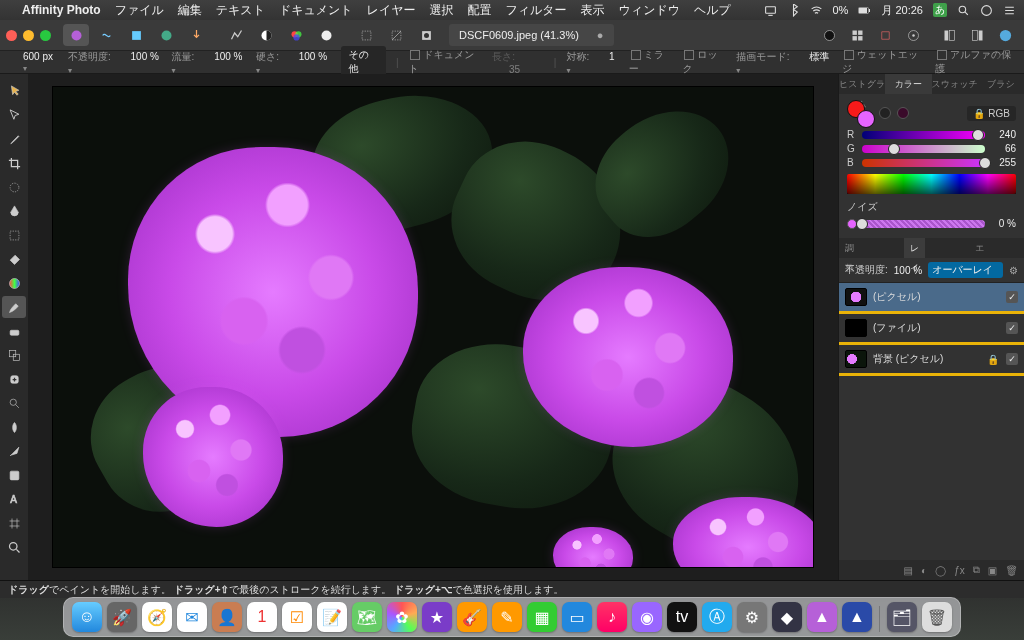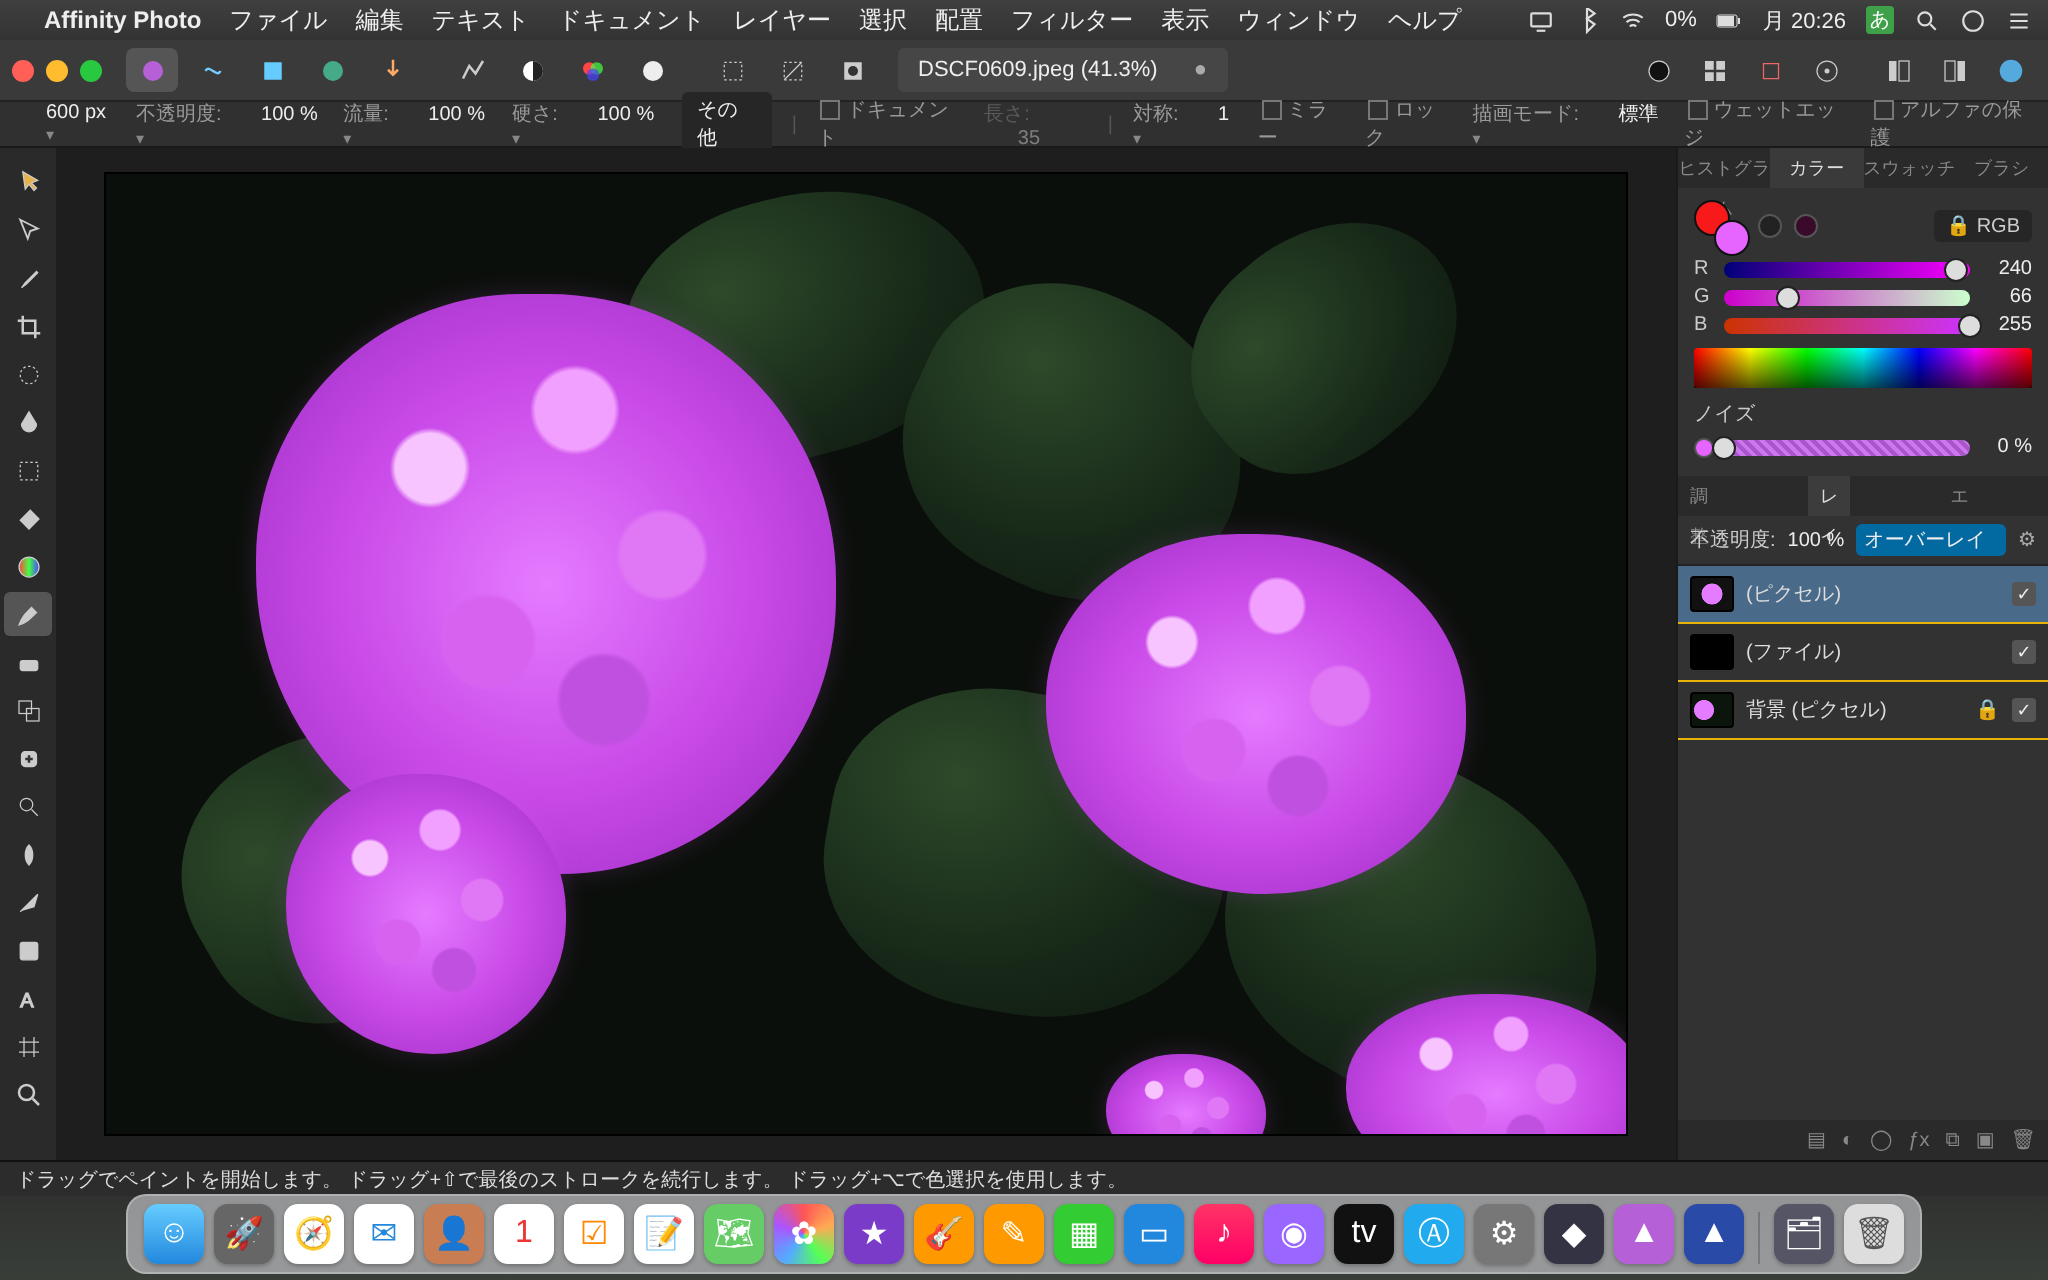--- a/index.html
+++ b/index.html
@@ -65,36 +65,36 @@
 .slider-row .thumb{position:absolute;top:-2px;width:12px;height:12px;border-radius:50%;background:#ddd;border:1px solid #222;transform:translateX(-50%);}
 .slider-row .num{width:26px;text-align:right;color:#eee;font-size:10px;}
 .hue-strip{height:20px;margin:6px 0;border-radius:2px;background:linear-gradient(90deg,#f00,#ff0,#0f0,#0ff,#00f,#f0f,#f00);position:relative;}
 .hue-strip::before{content:"";position:absolute;inset:0;background:linear-gradient(#fff0,#000a);}
 .noise-row{margin-top:4px;}
 .section-head{display:flex;height:20px;background:#2a2a2a;gap:44px;}
 .section-head span{padding:0 6px;line-height:20px;color:#888;font-size:9px;}
 .section-head span.on{background:#3c3c3c;color:#ddd;}
 .layer-opts{display:flex;align-items:center;padding:4px 6px;gap:6px;border-bottom:1px solid #222;}
 .layer-opts .val{color:#eee;}
-.layer{display:flex;align-items:center;padding:5px 6px;gap:6px;border-bottom:1px solid #eab308;}
+.layer{display:flex;align-items:center;padding:5px 6px;gap:6px;border-bottom:3px solid #eab308;}
 .layer.sel{background:#4a6a8a;}
 .layer .thumb{width:22px;height:18px;background:#111;border:1px solid #000;border-radius:2px;flex-shrink:0;}
 .layer .name{flex:1;color:#ddd;font-size:10px;}
 .layer .chk{width:12px;height:12px;background:#555;border-radius:2px;display:flex;align-items:center;justify-content:center;color:#eee;font-size:9px;}
 .nav-block{margin-top:auto;}
 .nav-tabs{display:flex;height:20px;background:#2a2a2a;}
 .nav-tabs span{padding:0 6px;line-height:20px;color:#888;font-size:9px;}
 .nav-tabs span.on{background:#3c3c3c;color:#ddd;}
 .zoom-row{display:flex;align-items:center;padding:5px 6px;gap:6px;}
 .zoom-row .ztrack{flex:1;height:4px;background:#555;border-radius:2px;position:relative;}
 .zoom-row .zthumb{position:absolute;left:12%;top:-4px;width:12px;height:12px;border-radius:50%;background:#ccc;}
 .nav-preview{height:102px;background:#0b0f0b;margin:0 4px 4px;position:relative;overflow:hidden;border:1px solid #111;}
 
 .status-bar{height:18px;background:#2c2c2c;color:#ddd;font-size:10px;display:flex;align-items:center;padding:0 8px;border-top:1px solid #111;}
-.status-bar b{font-weight:400;}
+.status-bar b{font-weight:700;}
 
 .dock-area{height:42px;display:flex;align-items:flex-end;justify-content:center;background:linear-gradient(#5a6a5a20,#5a6a5a50);}
 .dock{background:rgba(230,230,235,.55);backdrop-filter:blur(6px);border-radius:10px;padding:4px 8px;display:flex;gap:5px;align-items:flex-end;margin-bottom:3px;border:1px solid #fff4;}
 .dock .app{width:30px;height:30px;border-radius:7px;display:flex;align-items:center;justify-content:center;font-size:16px;color:#fff;box-shadow:0 1px 2px #0004;}
 .dock .sep{width:1px;height:26px;background:#0003;margin:0 2px;}
 </style>
 </head>
 <body>
 
 <div class="mac-menubar">

